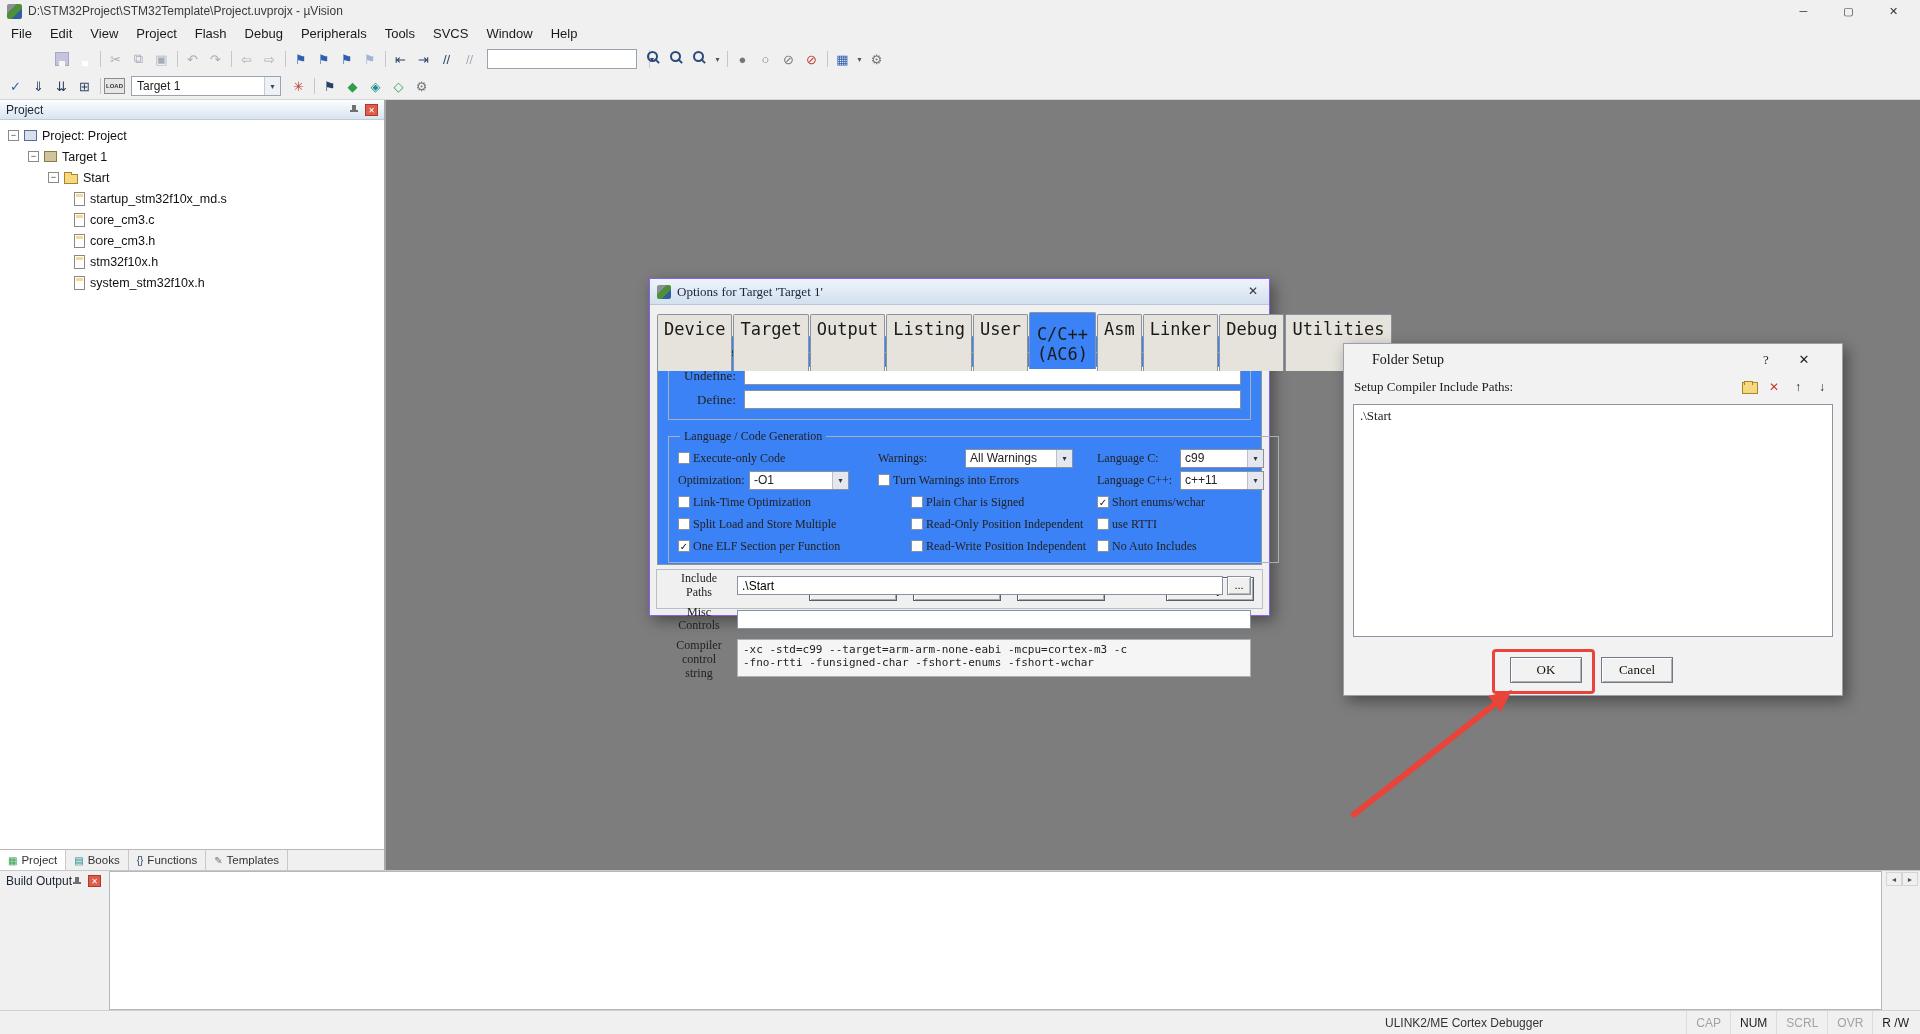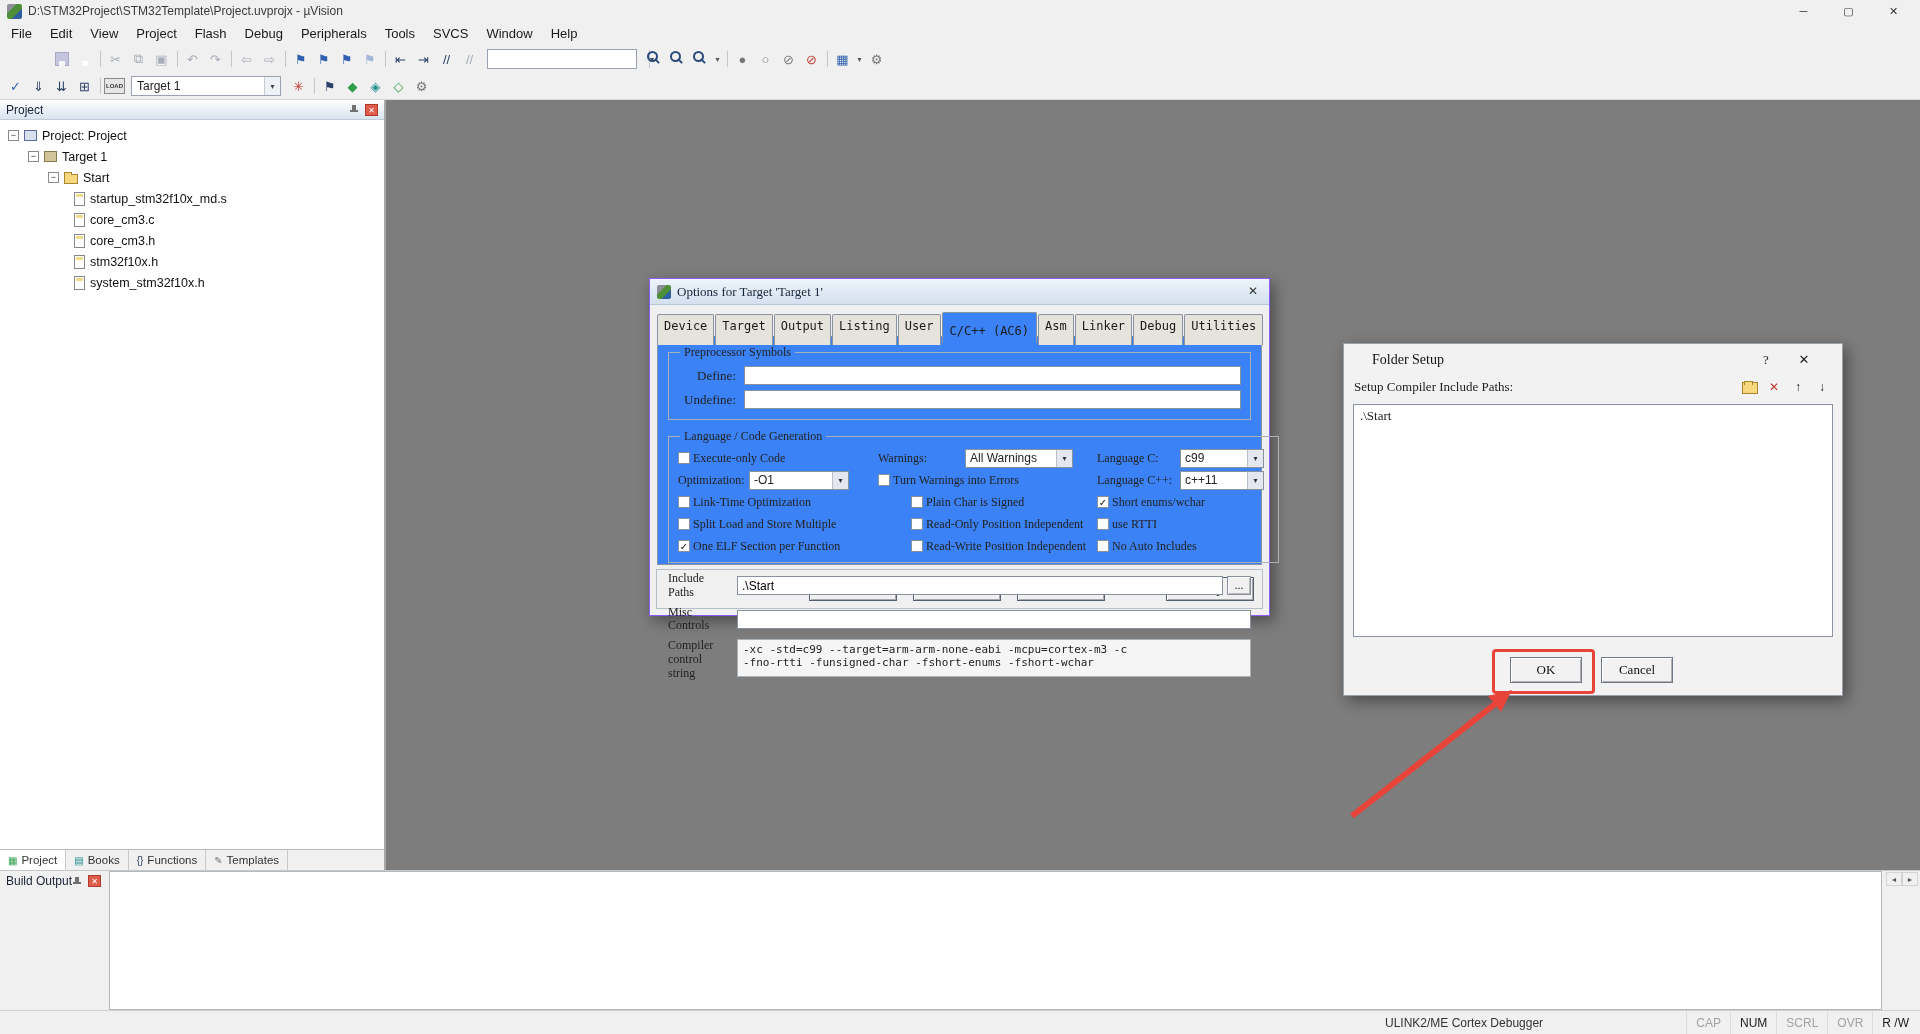--- a/index.html
+++ b/index.html
@@ -88,21 +88,21 @@
   .sb-debugger { position:absolute; left:1385px; }
   .sb-ind { position:absolute; right:2px; top:0; bottom:0; display:flex; align-items:center; }
   .ind { padding:0 9px; border-left:1px solid #dcdcdc; color:#1a1a1a; height:100%; display:flex; align-items:center; }
   .ind.dim { color:#a2a2a2; }
 
   
   .dialog { position:absolute; z-index:10; }
   .options-dialog { left:649px; top:278px; width:621px; height:338px; background:#f0f0f0; border:1px solid #8b5cf6; box-shadow:4px 5px 14px rgba(0,0,0,.4); font-family:"Liberation Serif",serif; }
   .dlg-title { height:26px; background:linear-gradient(#eef4fb,#d3e0ef); border-bottom:1px solid #b8c6d8; display:flex; align-items:center; padding:0 7px; font-size:13px; color:#15253a; gap:6px; }
   .dlg-close { margin-left:auto; width:18px; text-align:center; font-size:12px; color:#333; }
-  .tabstrip { position:absolute; left:7px; top:33px; display:flex; font-family:"DejaVu Sans Mono",monospace; font-size:12px; z-index:2; }
+  .tabstrip { position:absolute; left:7px; top:33px; display:flex; font-family:"DejaVu Sans Mono",monospace; font-size:17px; z-index:2; }
   .dtab { padding:4px 6px 3px; border:1px solid #8a94a0; border-bottom:none; background:#e6e3dc; margin-right:1px; position:relative; top:2px; color:#1a1a1a; border-radius:2px 2px 0 0; }
   .dtab.active { background:#3b82f6; top:0; padding:11px 7px 5px; }
   .tab-content { position:absolute; left:7px; right:7px; top:57px; bottom:50px; border:1px solid #8a94a0; background:#3b82f6; padding:8px 10px 0; z-index:1; }
 
   .grp { border:1px solid #a8b0b8; padding:1px 9px 5px; margin-bottom:9px; }
   .grp legend { font-size:12px; padding:0 4px; margin-left:2px; }
   .frow { display:flex; align-items:center; margin:5px 0; }
   .flabel { width:58px; text-align:right; margin-right:8px; font-size:13px; }
   .txt { flex:1; height:19px; border:1px solid #88929e; background:#fff; font:12px "Liberation Sans",sans-serif; padding:0 4px; outline:none; }
 
@@ -114,21 +114,21 @@
   .cb.ind2 { margin-left:33px; }
   .clabel { white-space:nowrap; }
   .col1 .clabel { width:68px; } .col2 .clabel { width:56px; } .col3 .clabel { width:80px; }
   .combo { display:flex; align-items:center; height:19px; border:1px solid #88929e; background:#fff; }
   .col1 .combo { width:100px; } .col2 .combo { width:108px;margin-left:28px; } .col3 .combo { width:84px; }
   .cval { flex:1; padding:0 4px; font-size:12px; font-family:"Liberation Sans",sans-serif; white-space:nowrap; }
   .carr { width:16px; align-self:stretch; background:#e4e8ee; border-left:1px solid #b8c0cc; display:flex; align-items:center; justify-content:center; font-size:8px; color:#334; }
 
   .prow { display:flex; align-items:flex-start; margin:6px 0; }
   .prow .mid { align-self:center; }
-  .plabel { width:62px; text-align:left; margin-right:7px; font-size:12px; line-height:1.15; }
+  .plabel { width:62px; text-align:center; margin-right:7px; font-size:12px; line-height:1.15; }
   .browse-btn { width:24px; height:19px; margin-left:4px; background:#f0f0f0; border:1px solid #88929e; box-shadow:inset 1px 1px 0 #fff, inset -1px -1px 0 #b8b8b8; font-size:11px; line-height:1; }
   .ro-box { flex:1; border:1px solid #a8b0b8; background:#f5f5f5; min-height:38px; font:11px "DejaVu Sans Mono",monospace; padding:3px 5px; white-space:pre-line; color:#222; }
 
   .dlg-footer { position:absolute; left:6px; right:6px; bottom:6px; height:40px; border:1px solid #b6bec8; display:flex; align-items:center; padding-left:152px; gap:16px; }
   .dbtn { width:88px; height:24px; background:#f0f0f0; border:1px solid #55606e; box-shadow:inset 1px 1px 0 #fff, inset -1px -1px 0 #a8a8a8; font:13px "Liberation Serif",serif; color:#111; }
   .dbtn.help { margin-left:auto; margin-right:8px; }
 
   .folder-dialog { left:1343px; top:343px; width:500px; height:353px; background:#f2f2f2; border:1px solid #98a0aa; box-shadow:4px 5px 14px rgba(0,0,0,.4); font-family:"Liberation Serif",serif; }
   .fdlg-title { height:32px; display:flex; align-items:center; padding:0 28px; font-size:14px; color:#111; }
   .fdlg-sp { flex:1; }
@@ -365,25 +365,25 @@
       <span class="dtab active">C/C++ (AC6)</span>
       <span class="dtab">Asm</span>
       <span class="dtab">Linker</span>
       <span class="dtab">Debug</span>
       <span class="dtab">Utilities</span>
     </div>
   <div class="tab-content">
     <fieldset class="grp">
       <legend>Preprocessor Symbols</legend>
       <div class="frow">
+        <span class="flabel">Undefine:</span>
+        <input class="txt" value="" style="">
+      </div>
+      <div class="frow">
         <span class="flabel">Define:</span>
-        <input class="txt" value="" style="">
-      </div>
-      <div class="frow">
-        <span class="flabel">Undefine:</span>
         <input class="txt" value="" style="">
       </div>
     </fieldset>
 
     <fieldset class="grp">
       <legend>Language / Code Generation</legend>
       <div class="cg-grid">
         <div class="cg-col col1">
           <label class="cb">
             <span class="cbx"></span>

